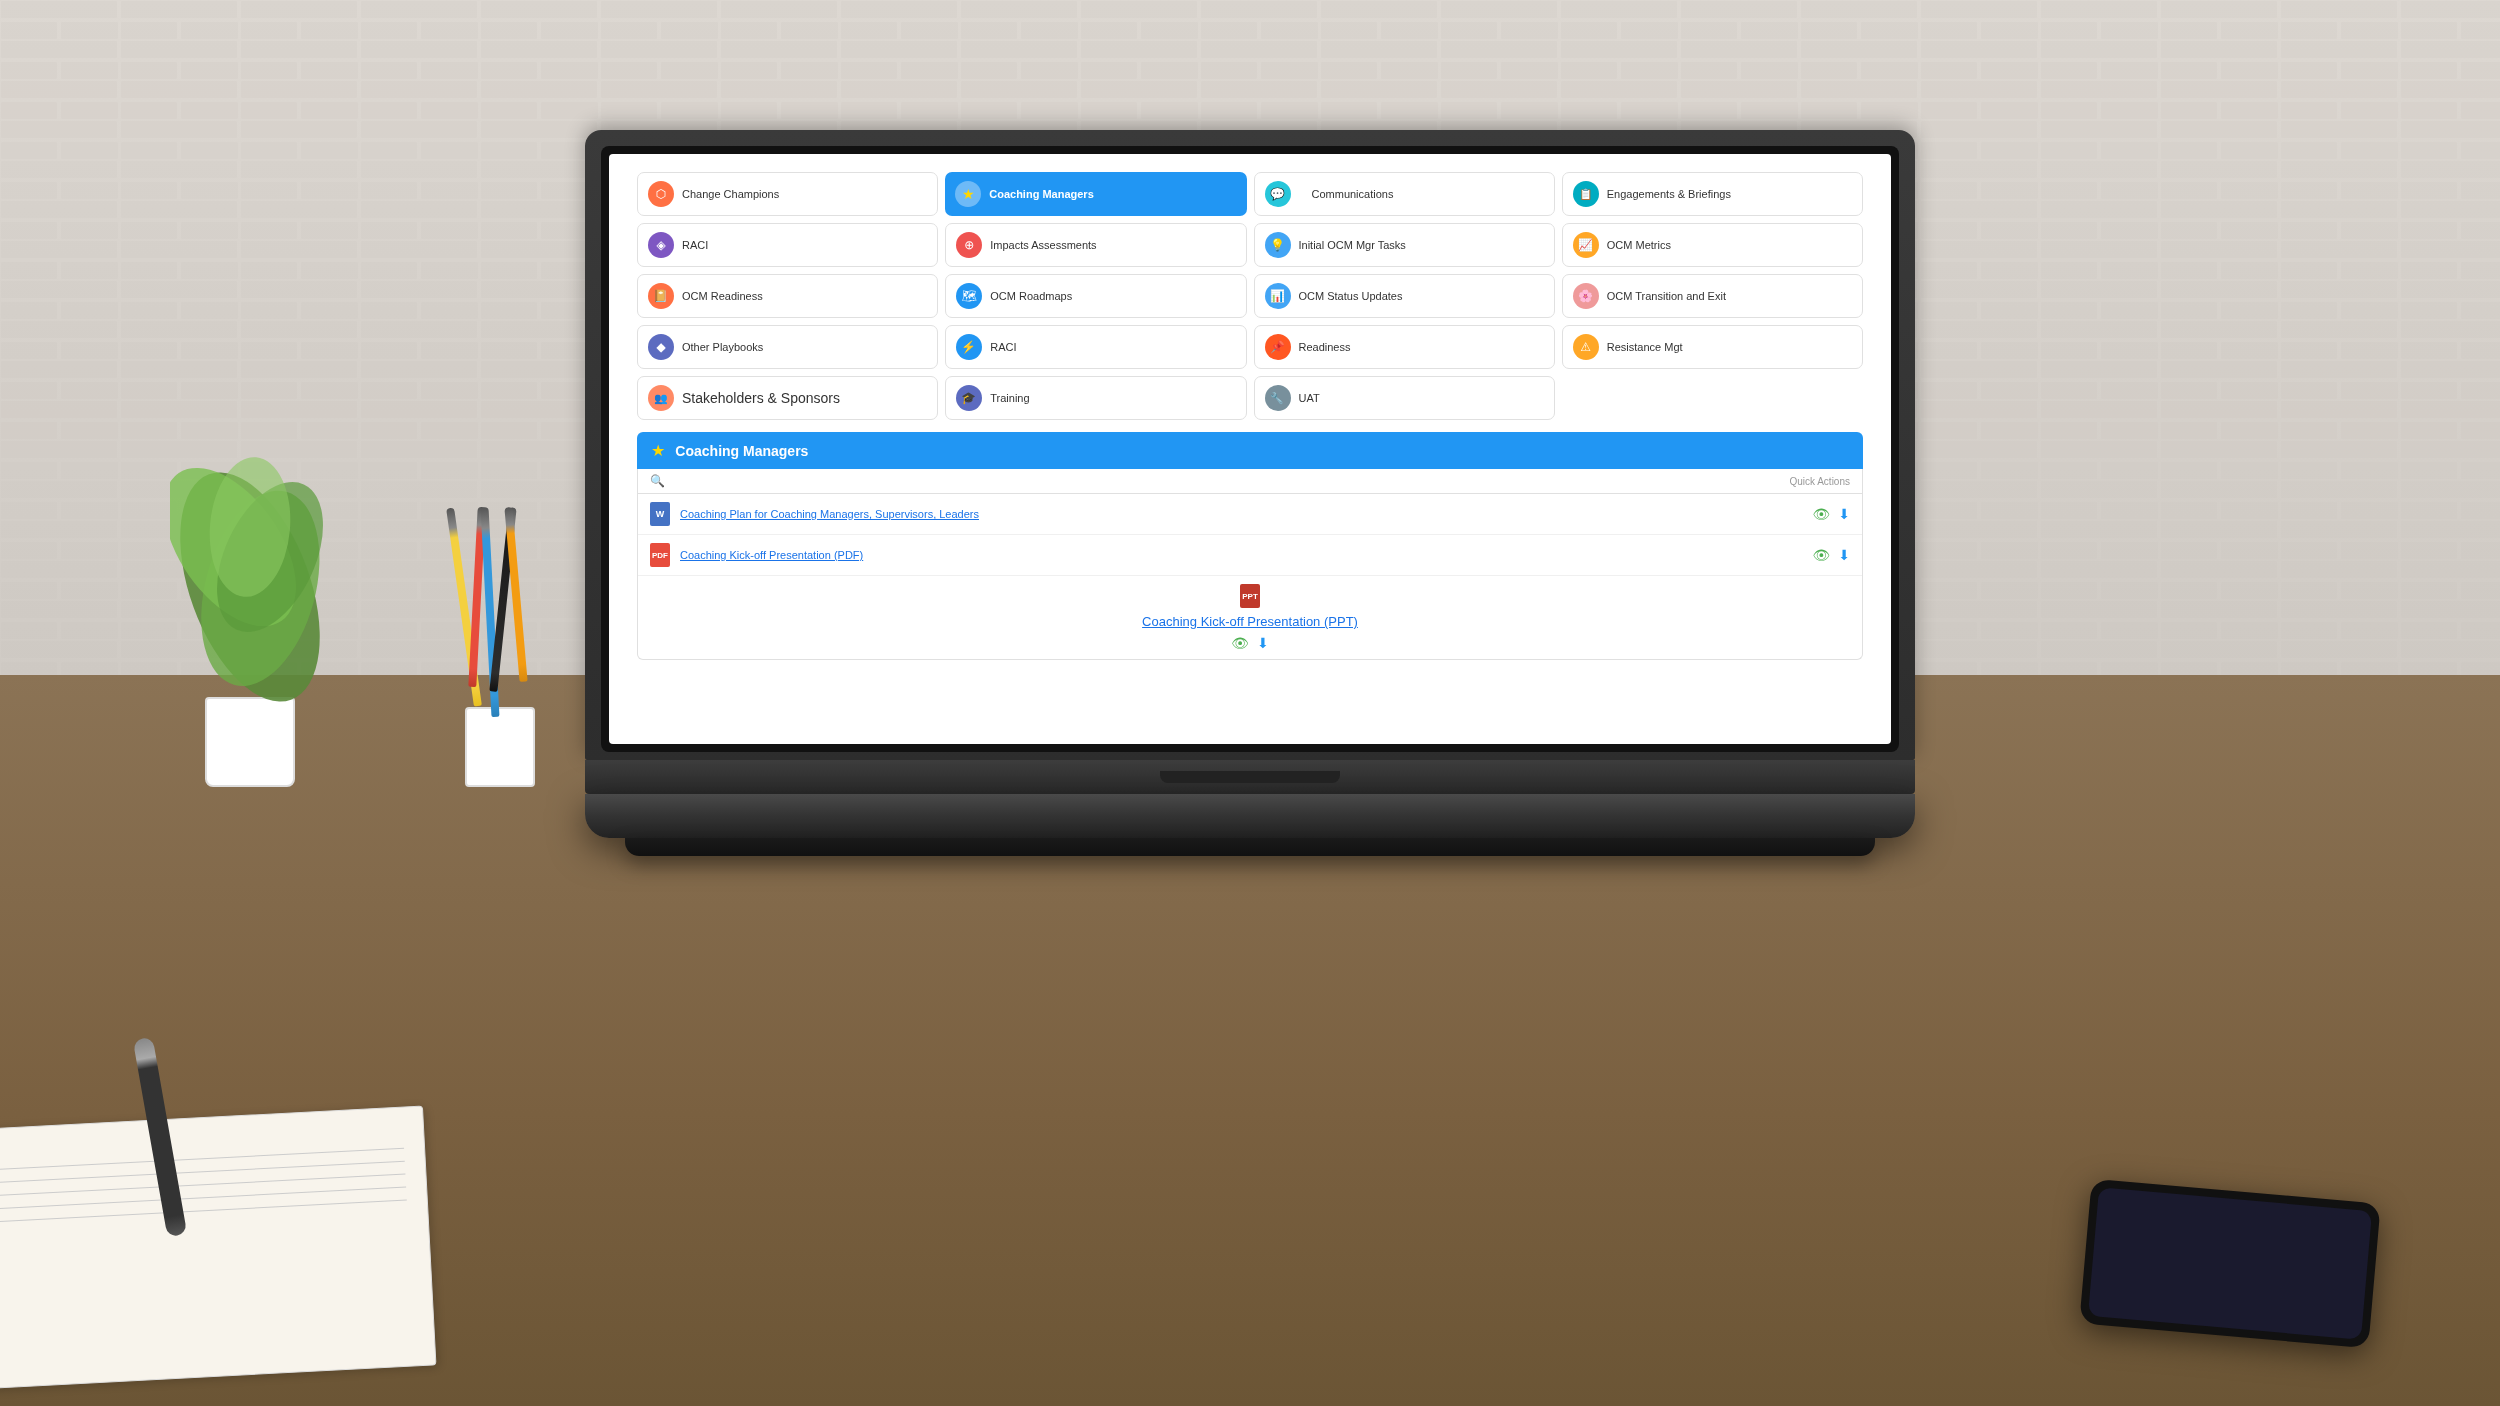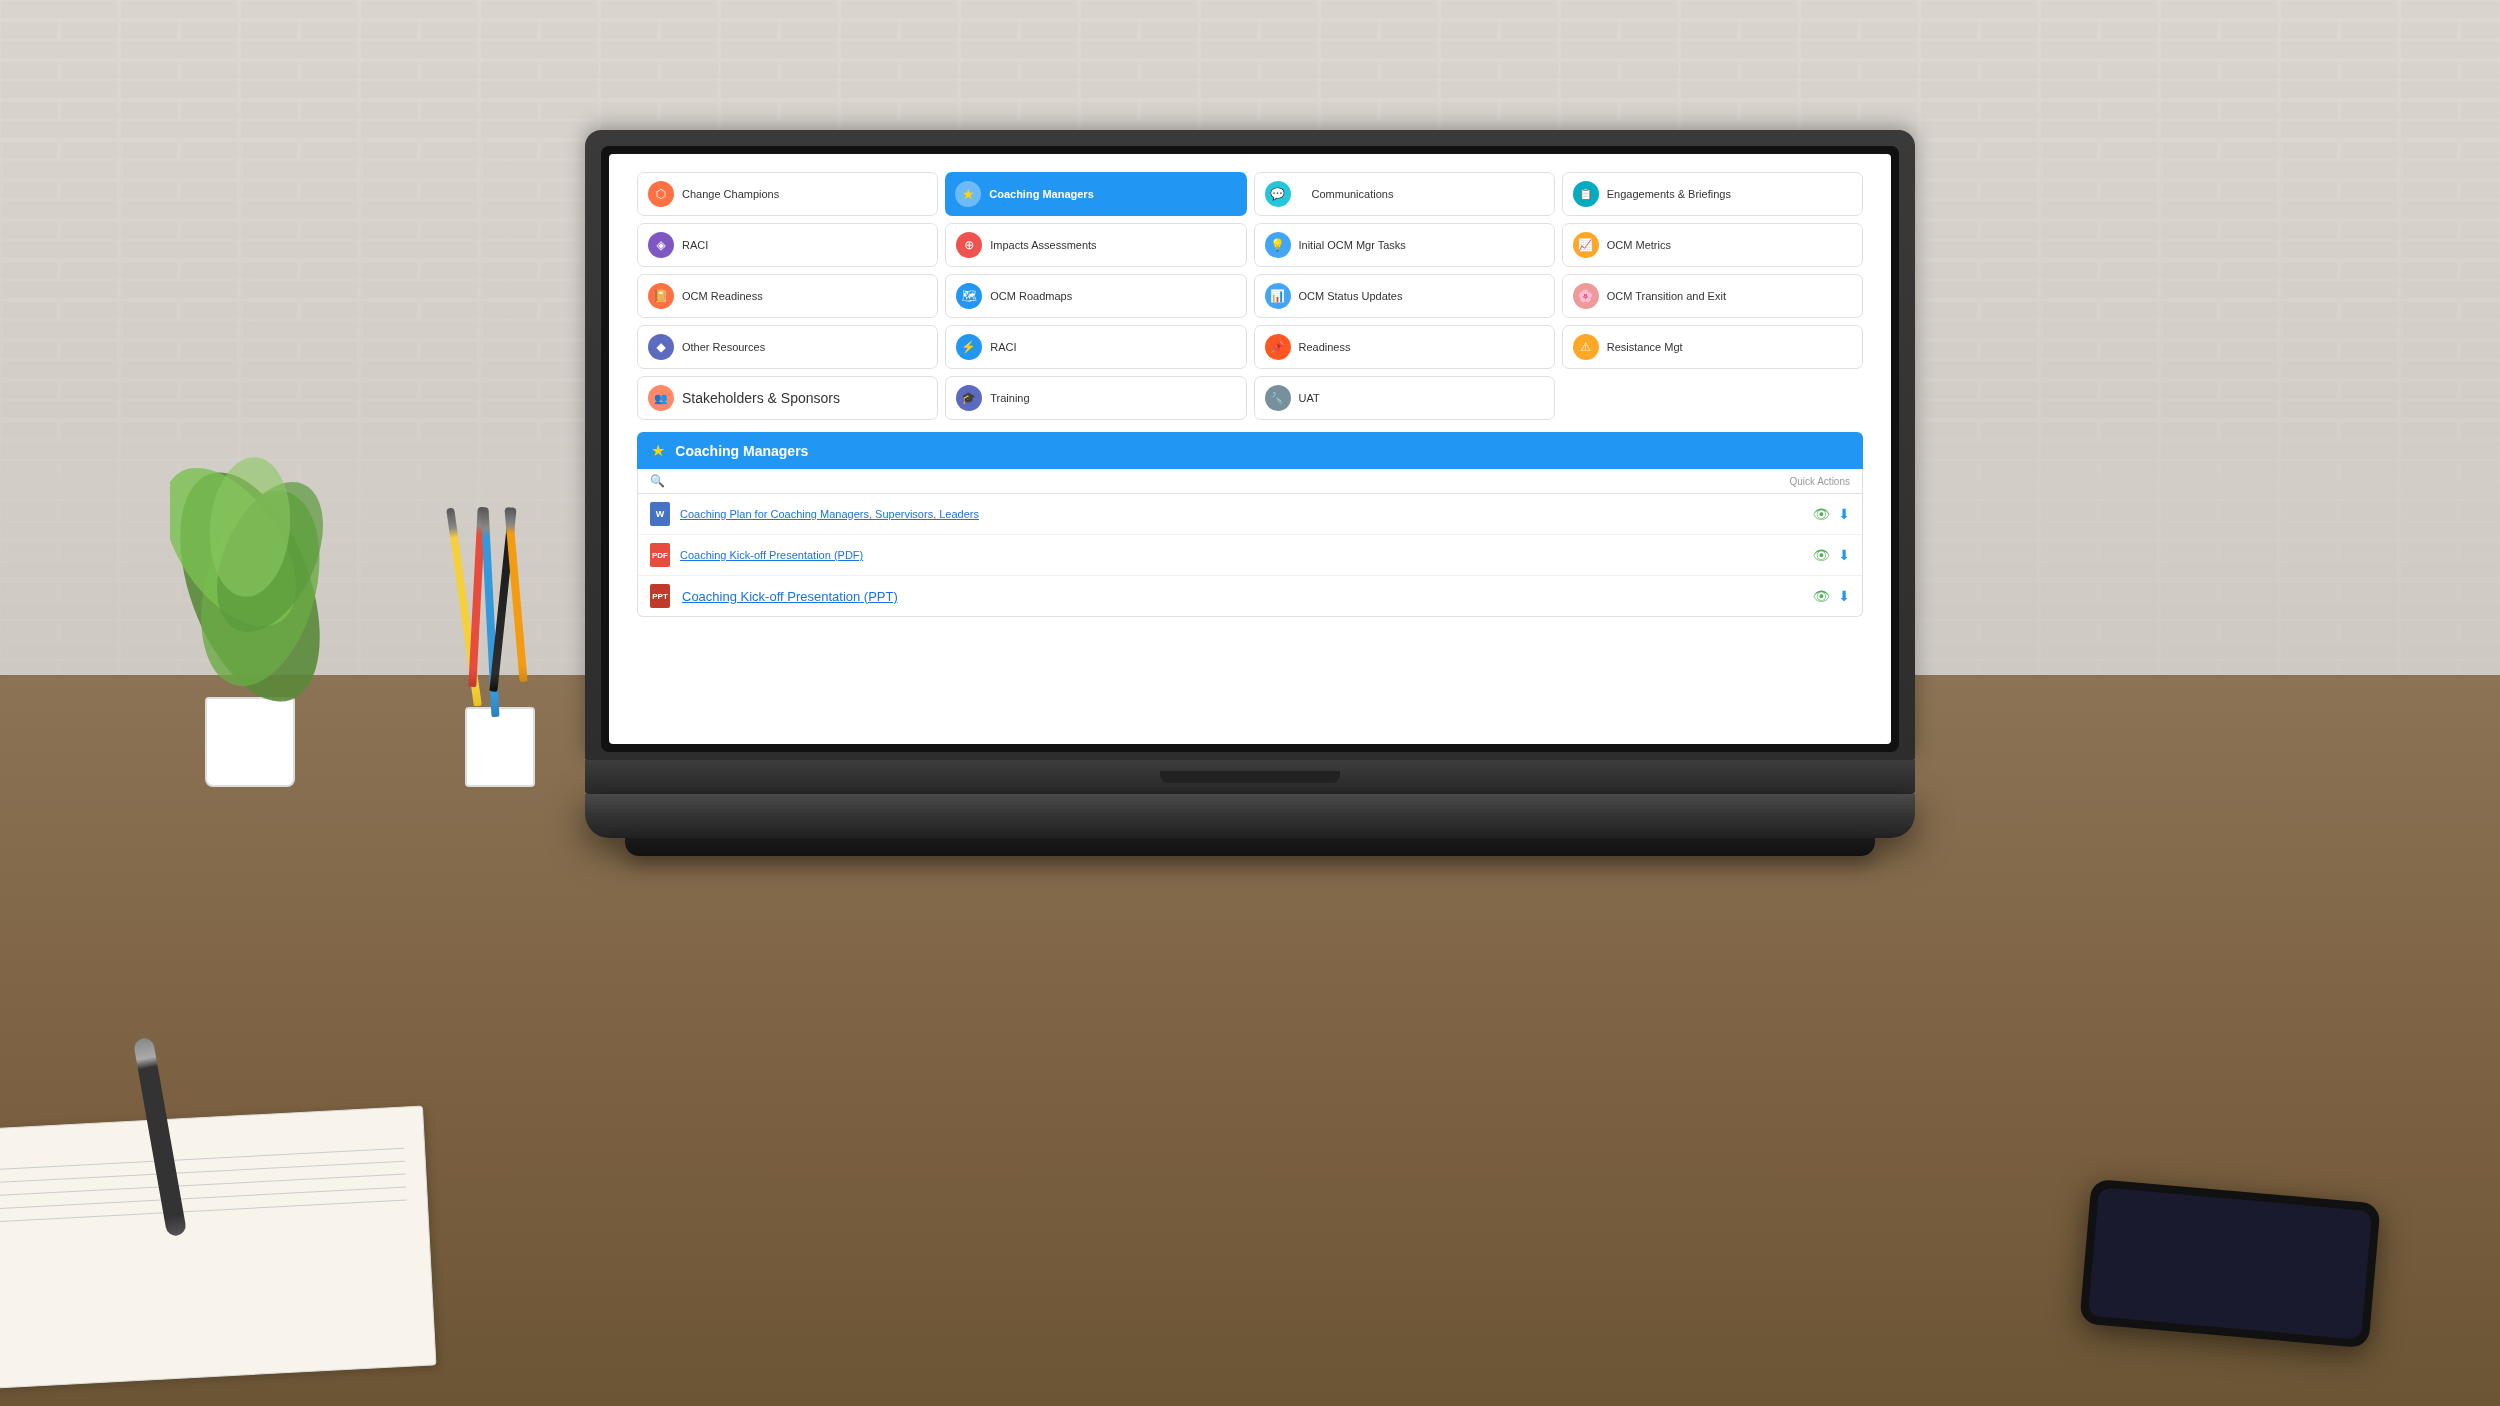--- a/index.html
+++ b/index.html
@@ -187,21 +187,21 @@
               <div style="width:26px;height:26px;border-radius:50%;background:#EF9A9A;display:flex;align-items:center;justify-content:center;flex-shrink:0;">
                   <span style="color:#fff;font-size:12px;">🌸</span>
                 </div>
               <span style="font-size:11px;color:#333;font-weight:500;">OCM Transition and Exit</span>
             </div>
 
             <div style="display:flex;align-items:center;gap:8px;padding:8px 10px;border:1px solid #e0e0e0;border-radius:7px;background:#fff;cursor:pointer;">
               <div style="width:26px;height:26px;border-radius:50%;background:#5C6BC0;display:flex;align-items:center;justify-content:center;flex-shrink:0;">
                   <span style="color:#fff;font-size:12px;">◆</span>
                 </div>
-              <span style="font-size:11px;color:#333;font-weight:500;">Other Resources</span>
+              <span style="font-size:11px;color:#333;font-weight:500;">Other Playbooks</span>
             </div>
 
             <div style="display:flex;align-items:center;gap:8px;padding:8px 10px;border:1px solid #e0e0e0;border-radius:7px;background:#fff;cursor:pointer;">
               <div style="width:26px;height:26px;border-radius:50%;background:#2196F3;display:flex;align-items:center;justify-content:center;flex-shrink:0;">
                   <span style="color:#fff;font-size:12px;">⚡</span>
                 </div>
               <span style="font-size:11px;color:#333;font-weight:500;">RACI</span>
             </div>
 
             <div style="display:flex;align-items:center;gap:8px;padding:8px 10px;border:1px solid #e0e0e0;border-radius:7px;background:#fff;cursor:pointer;">
@@ -272,21 +272,21 @@
                 <div style="width:20px;height:24px;background:#E74C3C;border-radius:2px;display:flex;align-items:center;justify-content:center;flex-shrink:0;text-align:right;">
                   <span style="color:#fff;font-size:8px;font-weight:700;">PDF</span>
                 </div>
                 <span style="font-size:11px;color:#1a73e8;text-decoration:underline;cursor:pointer;flex:1;">Coaching Kick-off Presentation (PDF)</span>
                 <div style="display:flex;gap:8px;align-items:center;">
                   <span style="color:#4CAF50;font-size:14px;cursor:pointer;">👁</span>
                   <span style="color:#2196F3;font-size:14px;cursor:pointer;">⬇</span>
                 </div>
               </div>
 
-              <div style="display:flex;align-items:center;padding:8px 12px;gap:12px;">
+              <div style="display:flex;align-items:center;padding:8px 12px;gap:6px;flex-direction:column;">
                 <div style="width:20px;height:24px;background:#C0392B;border-radius:2px;display:flex;align-items:center;justify-content:center;flex-shrink:0;">
                   <span style="color:#fff;font-size:8px;font-weight:700;">PPT</span>
                 </div>
                 <span style="font-size:13px;color:#1a73e8;text-decoration:underline;cursor:pointer;flex:1;">Coaching Kick-off Presentation (PPT)</span>
                 <div style="display:flex;gap:8px;align-items:center;">
                   <span style="color:#4CAF50;font-size:14px;cursor:pointer;">👁</span>
                   <span style="color:#2196F3;font-size:14px;cursor:pointer;">⬇</span>
                 </div>
               </div>
 

